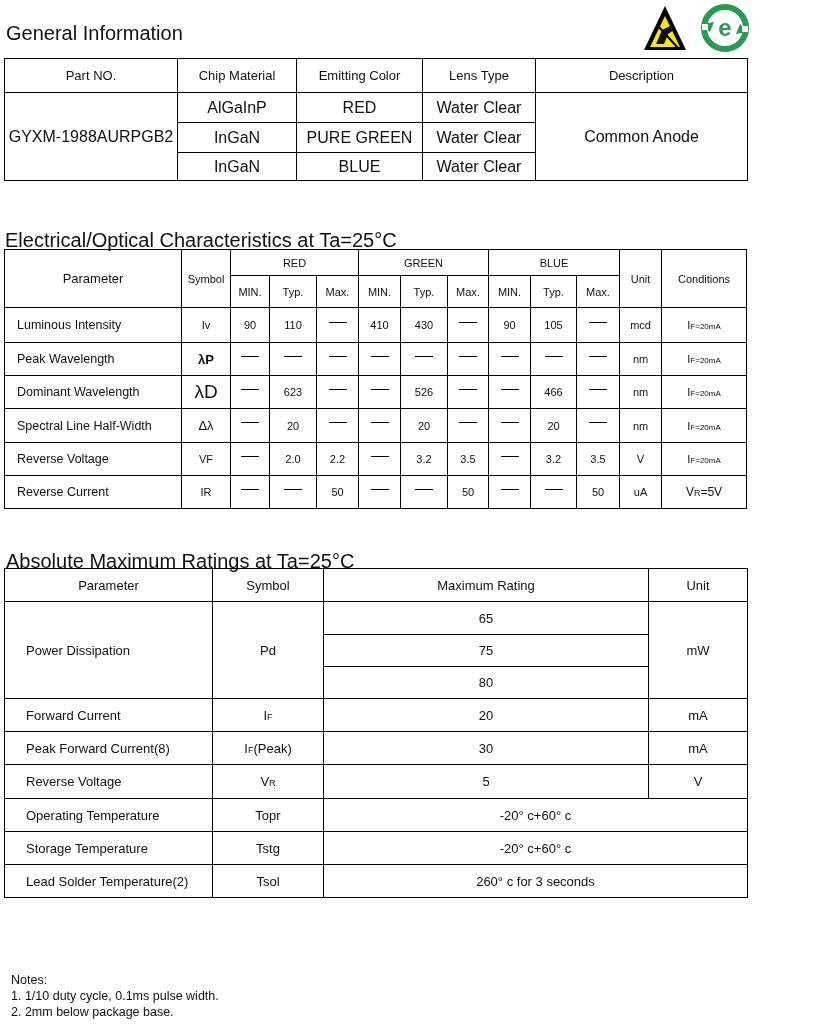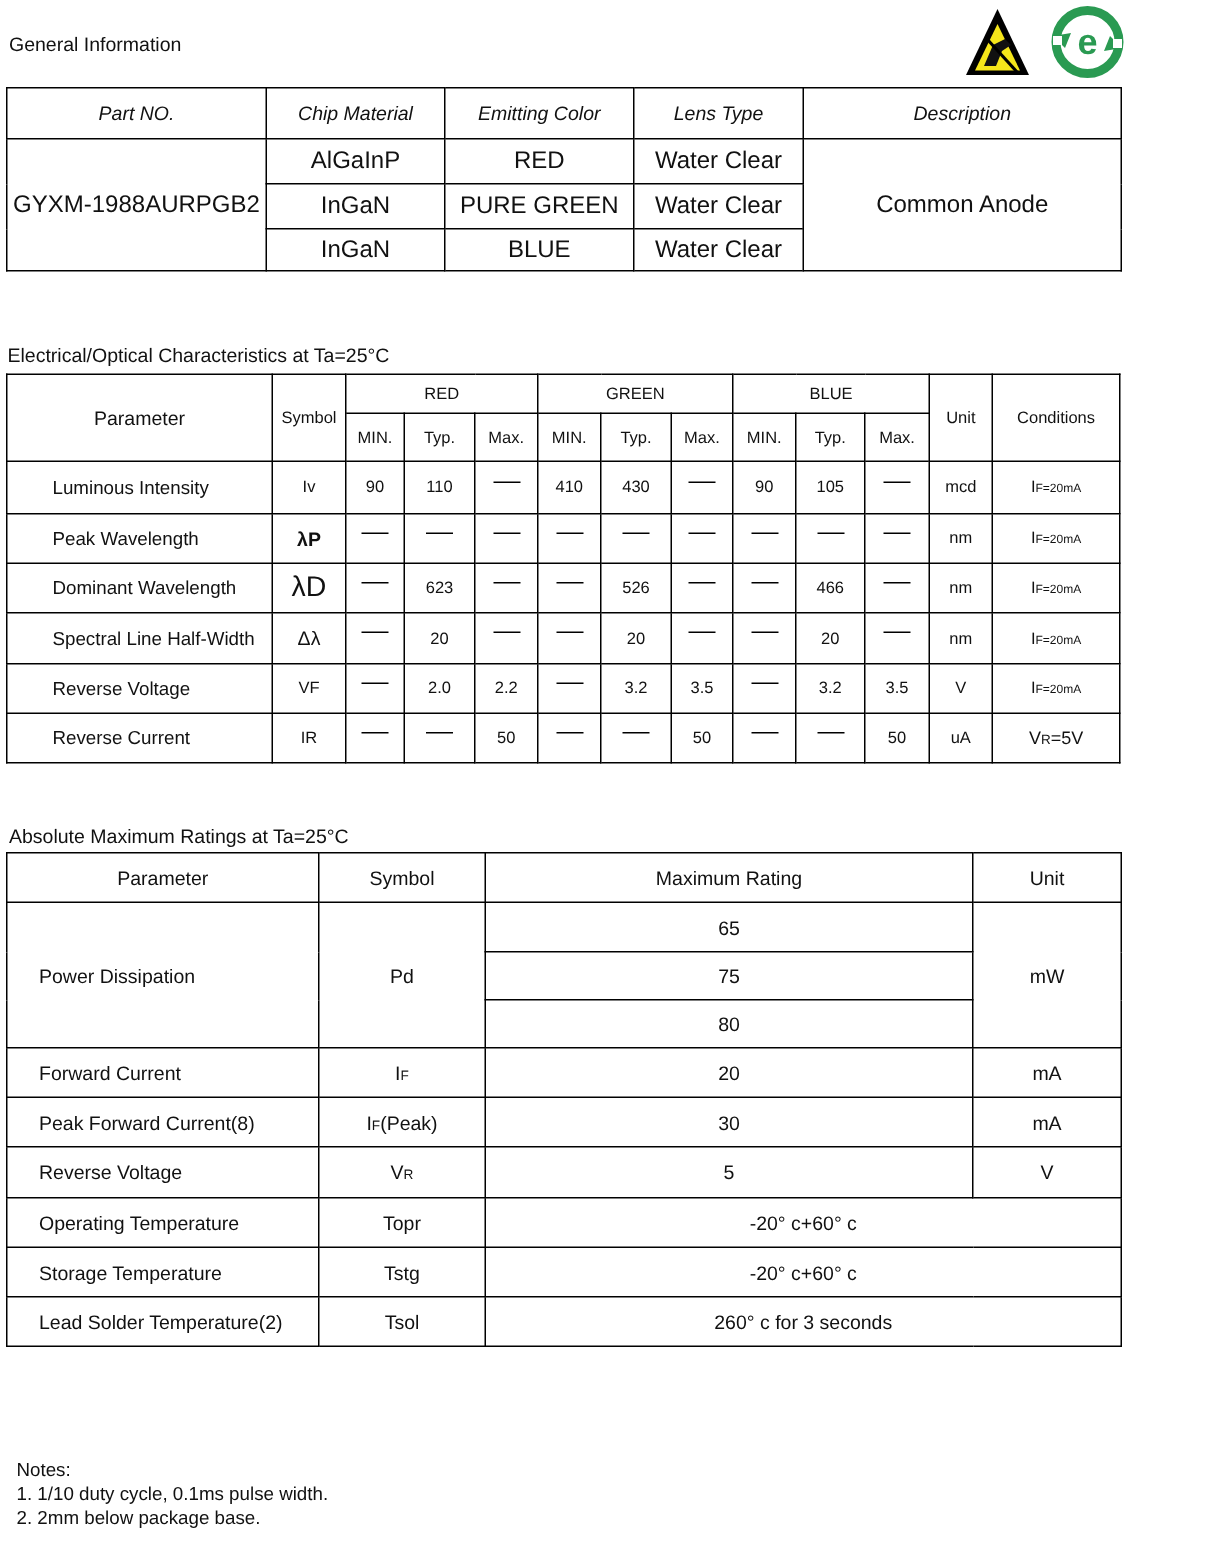--- a/index.html
+++ b/index.html
@@ -1,26 +1,26 @@
 <!DOCTYPE html>
 <html><head>
 <meta charset="utf-8">
 <style>
   html, body { margin:0; padding:0; background:#ffffff; }
   body { width:819px; height:1034px; position:relative; overflow:hidden;
          font-family:"Liberation Sans", sans-serif; color:#111; }
   .abs { position:absolute; }
-  .section-title { font-size:13px; color:#111; white-space:nowrap; }
+  .section-title { font-size:20px; color:#111; white-space:nowrap; }
   table { border-collapse:collapse; position:absolute; table-layout:fixed; }
   td, th { border:1px solid #000; padding:0; text-align:center; vertical-align:middle;
            font-weight:normal; white-space:nowrap; overflow:hidden; }
   .gi td, .gi th { font-size:16px; }
-  .gi th { font-size:13px;font-style:italic; }
+  .gi th { font-size:13px; }
   .ec td, .ec th { font-size:11px; }
-  .ec td.pname { text-align:left; padding-left:30px; font-size:12.5px; }
+  .ec td.pname { text-align:left; padding-left:12px; font-size:12.5px; }
   .ec th.big { font-size:13px; }
   .am td, .am th { font-size:13px; }
   .am td.pname { text-align:left; padding-left:21px; }
   .dash { display:inline-block; width:18px; height:0; border-top:1px solid #000; vertical-align:middle; position:relative; top:-4px; }
   .sub { font-size:0.7em; }
   .notes { font-size:12.5px; line-height:16px; }
   .icon { position:absolute; }
 </style>
 </head>
 <body>

